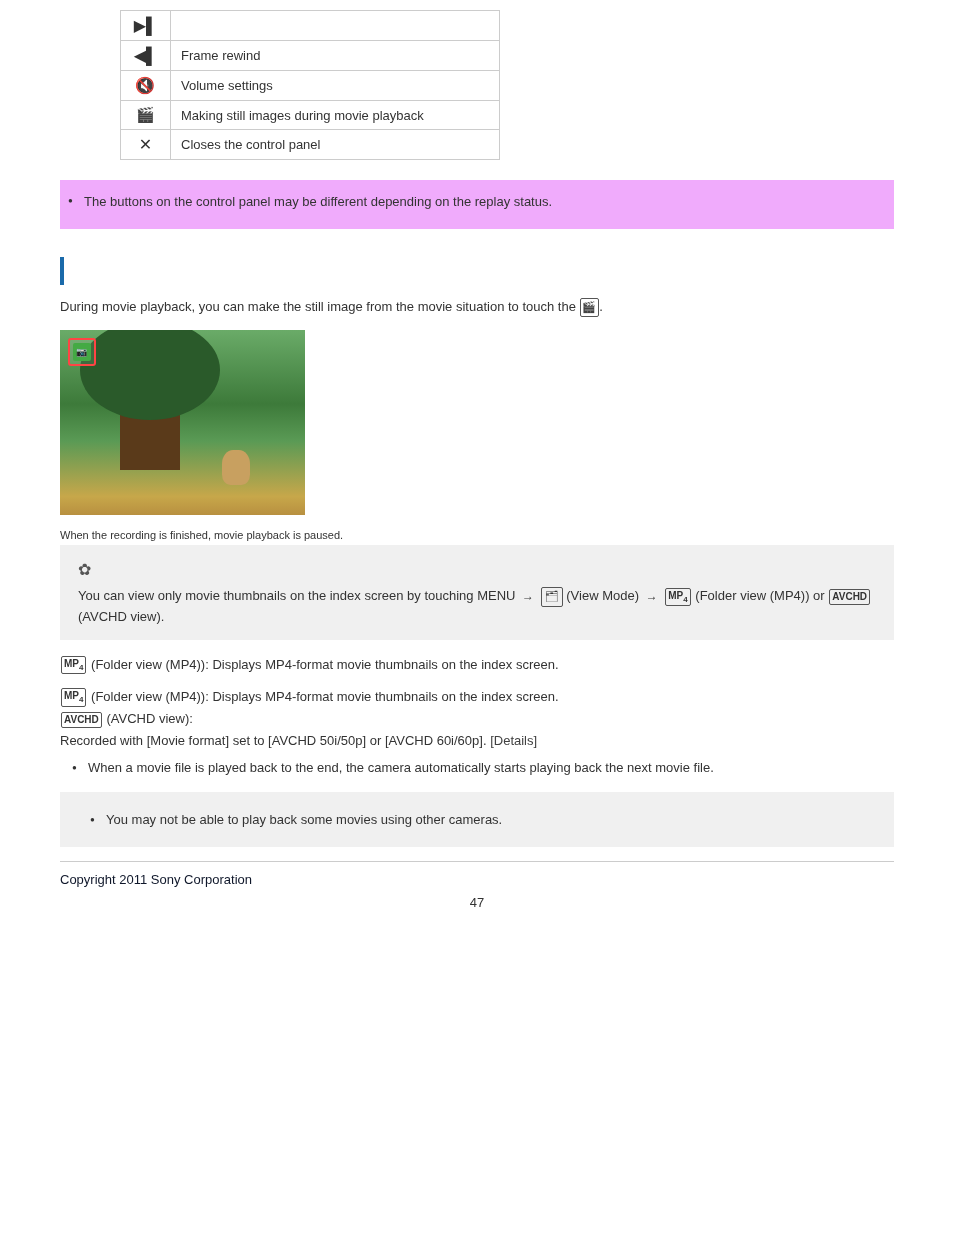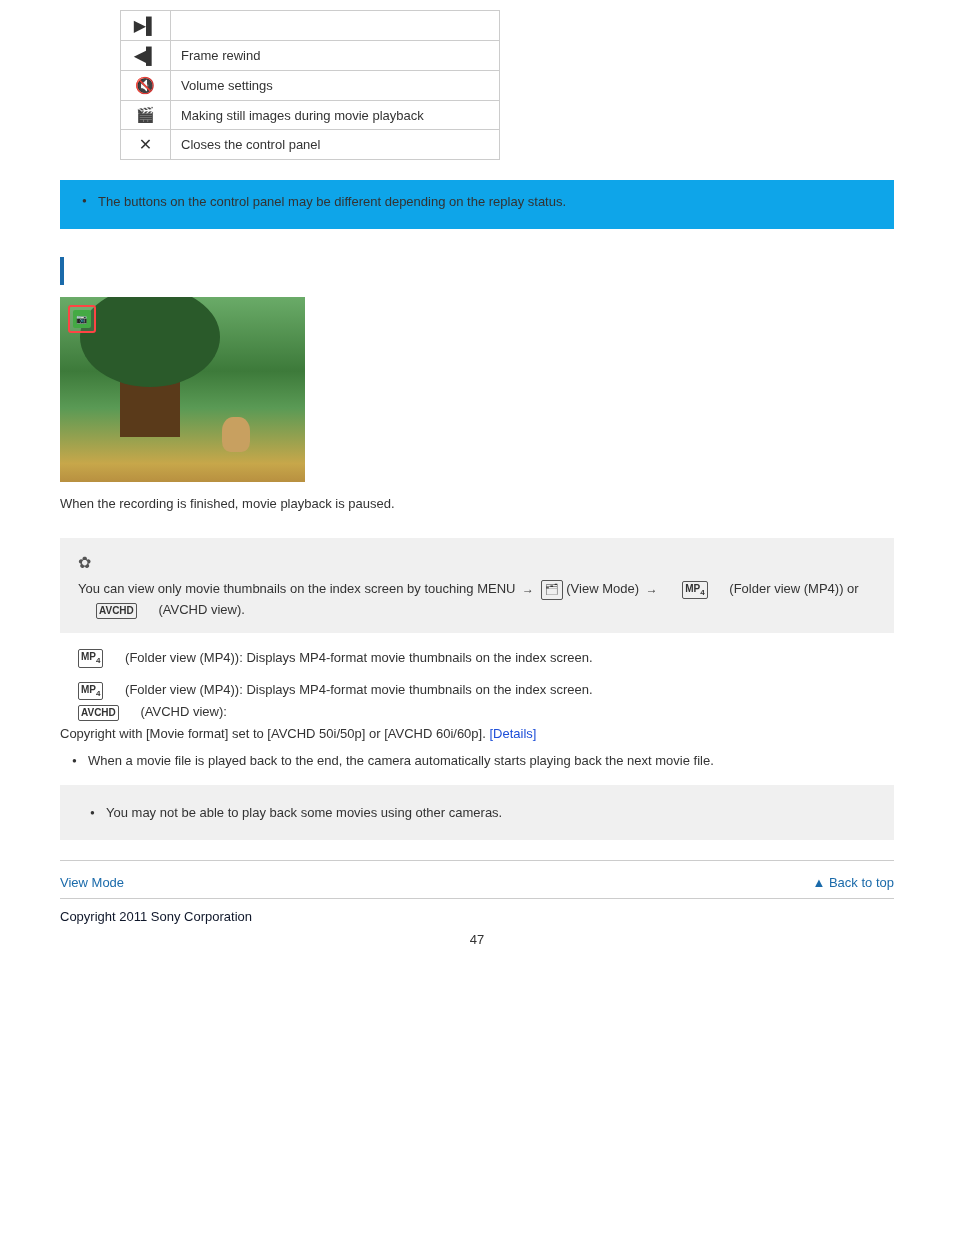--- a/index.html
+++ b/index.html
@@ -35,23 +35,23 @@
       vertical-align: middle;
     }
     .control-table td:first-child {
       width: 50px;
       text-align: center;
       font-size: 16px;
     }
 
     
     .note-box {
-      background: #0ea5e9;
+      background: #f0abfc;
       border: none;
-      padding: 12px 22px;
+      padding: 12px 8px;
       margin: 18px 0;
       font-size: 13px;
       line-height: 1.6;
     }
     .note-box ul {
       list-style: none;
       padding: 0;
     }
     .note-box ul li {
       padding-left: 16px;
@@ -139,22 +139,22 @@
       background: #44aa44;
       border-radius: 2px;
       display: flex;
       align-items: center;
       justify-content: center;
       color: white;
       font-size: 10px;
     }
 
     .recording-note {
-      font-size: 13px;
-      margin-bottom: 27px;
+      font-size: 11px;
+      margin-bottom: 4px;
     }
 
     
     .tip-box {
       background: #f0f0f0;
       padding: 12px 18px;
       margin-bottom: 14px;
       font-size: 13px;
       line-height: 1.6;
     }
@@ -164,21 +164,21 @@
       color: #555;
     }
 
     
     .info-section {
       font-size: 13px;
       margin-bottom: 10px;
       line-height: 1.7;
     }
     .details-link {
-      color: #1d4ed8;
+      color: #404040;
       text-decoration: none;
     }
 
     .bullet-list {
       list-style: none;
       padding: 0;
       margin: 6px 0 6px 12px;
     }
     .bullet-list li {
       position: relative;
@@ -244,21 +244,21 @@
     
     .badge {
       display: inline-block;
       font-size: 10px;
       font-weight: bold;
       border: 1px solid #555;
       padding: 0 2px;
       border-radius: 2px;
       vertical-align: middle;
       line-height: 1.4;
-      margin: 0 18px;
+      margin: 0 1px;
     }
     .badge-sub {
       font-size: 8px;
       vertical-align: sub;
     }
   </style>
 </head>
 <body>
 
 <div class="page-container">
@@ -304,20 +304,24 @@
     <div class="note-box">
       <ul>
         <li>The buttons on the control panel may be different depending on the replay status.</li>
       </ul>
     </div>
 
     
     <div class="section-bar"></div>
 
     
+    <p class="section-desc">
+      During movie playback, you can make the still image from the movie situation to touch the
+      <span style="display:inline-block;border:1px solid #555;padding:0 2px;border-radius:2px;font-size:11px;vertical-align:middle;">🎬</span>.
+    </p>
 
     
     <div class="camera-image">
       <div class="tree-trunk"></div>
       <div class="tree-top"></div>
       <div class="cat"></div>
       <div class="icon-overlay">
         <div class="icon-overlay-inner">
           <span style="font-size:9px;">📷</span>
         </div>
@@ -353,40 +357,36 @@
     <div class="info-section">
       <div>
         <span class="badge">MP<span class="badge-sub">4</span></span>
         <span>(Folder view (MP4)): Displays MP4-format movie thumbnails on the index screen.</span>
       </div>
       <div>
         <span class="badge">AVCHD</span>
         <span>(AVCHD view):</span>
       </div>
       <div>
-        <span>Copyright with [Movie format] set to [AVCHD 50i/50p] or [AVCHD 60i/60p].</span>
+        <span>Recorded with [Movie format] set to [AVCHD 50i/50p] or [AVCHD 60i/60p].</span>
         <a class="details-link" href="#">[Details]</a>
       </div>
       <ul class="bullet-list">
         <li>When a movie file is played back to the end, the camera automatically starts playing back the next movie file.</li>
       </ul>
     </div>
 
     
     <div class="bottom-note-box">
       <ul class="bullet-list">
         <li>You may not be able to play back some movies using other cameras.</li>
       </ul>
     </div>
 
     
-    <div class="footer-nav">
-      <a href="#">View Mode</a>
-      <a href="#" class="back-to-top">Back to top</a>
-    </div>
 
     
     <div class="copyright-bar">
       <span>Copyright 2011 Sony Corporation</span>
     </div>
     <div class="page-num">47</div>
 
   </div>
 </div>
 

